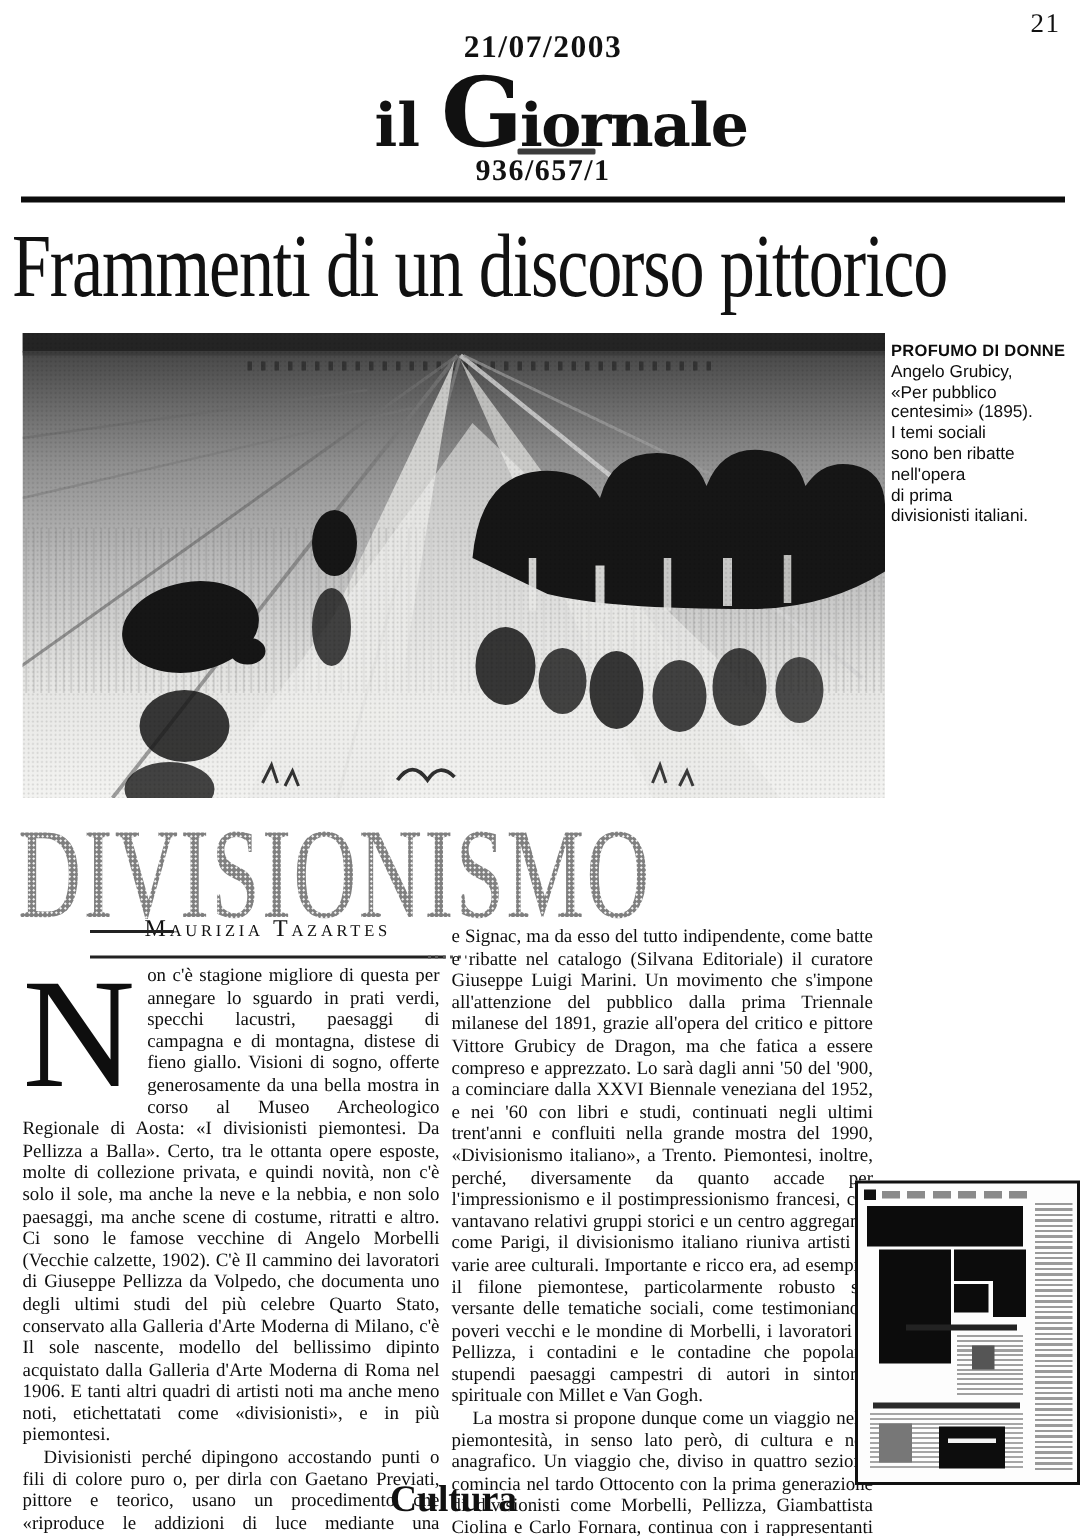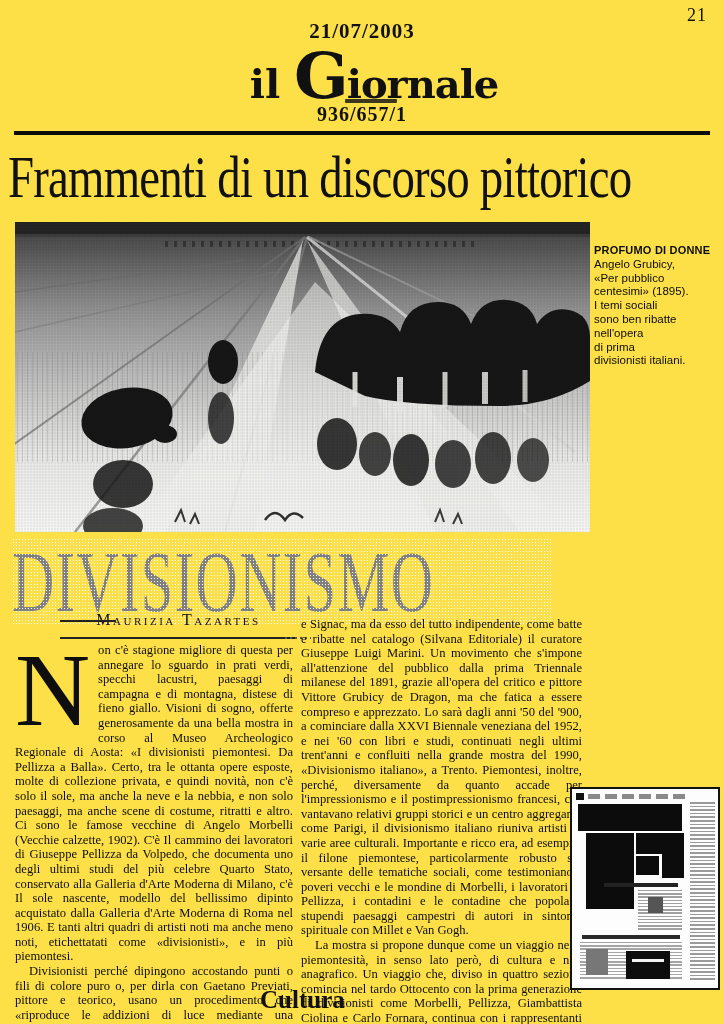--- a/index.html
+++ b/index.html
@@ -1,18 +1,18 @@
 <!DOCTYPE html>
 <html lang="it"><head>
 <meta charset="utf-8">
 <style>
   html,body{margin:0;padding:0;background:#e8e8e8;}
   #page{
     position:relative; width:724px; height:1024px; margin:0 auto;
-    background:#fde047; overflow:hidden;
+    background:#ffffff; overflow:hidden;
     font-family:"Liberation Serif", serif; color:#111;
   }
   
   .page-number{position:absolute; top:5px; right:17px; font-size:18px; letter-spacing:1px;}
   .scan-date{position:absolute; top:19px; left:0; width:100%; text-align:center;
     font-size:21px; font-weight:bold; letter-spacing:1px;}
   .masthead{position:absolute; top:44px; left:0; width:100%; text-align:center;
     font-family:"DejaVu Serif", serif; font-weight:bold; white-space:nowrap; line-height:64px;margin-left:12px;}
   .masthead .m-il{font-size:40px;}
   .masthead .m-g{font-size:64px; letter-spacing:-2px;}
@@ -24,21 +24,21 @@
   .rule-top{position:absolute; top:131px; left:14px; width:696px; height:4px; background:#0c0c0c;}
   
   .headline{position:absolute; top:143px; left:8px; font-size:60px; font-weight:500;
     white-space:nowrap; transform:scaleX(.78); transform-origin:left top; letter-spacing:-1px;}
   
   .photo{position:absolute; top:222px; left:15px; width:575px; height:310px;}
   .photo svg{display:block; width:100%; height:100%;}
   
   .caption{position:absolute; top:228px; left:594px; width:126px;
     font-family:"Liberation Sans", sans-serif; font-size:11.5px; line-height:13.8px; color:#0d0d0d;}
-  .caption .cap-title{font-weight:bold; font-size:11px; letter-spacing:.2px;margin-top:16px;}
+  .caption .cap-title{font-weight:bold; font-size:11px; letter-spacing:.2px;}
   
   .divisionismo-wrap{position:absolute; top:538px; left:12px; width:540px; height:88px;}
   .divisionismo{font-size:86px; line-height:88px; color:#7f7f7f; letter-spacing:2px;
     white-space:nowrap; transform:scaleX(.68); transform-origin:left top; font-weight:500;}
   .divisionismo-wrap::after{content:""; position:absolute; inset:0;
     background-image:radial-gradient(circle, #ffffff 34%, rgba(255,255,255,0) 40%);
     background-size:3px 3px; pointer-events:none;}
   
   .byline{position:absolute; top:607px; left:60px; width:237px; height:30px;
     text-align:center; border-bottom:2px solid #222;}

